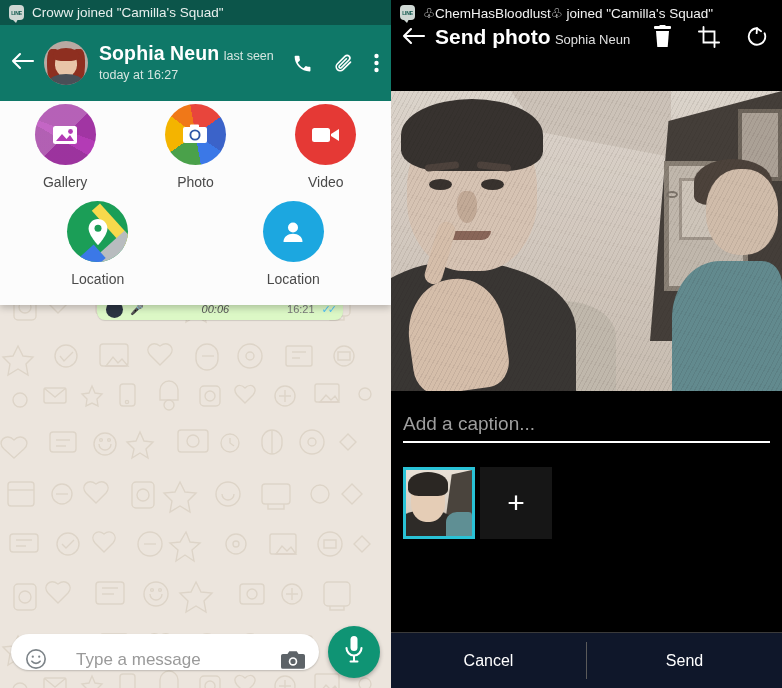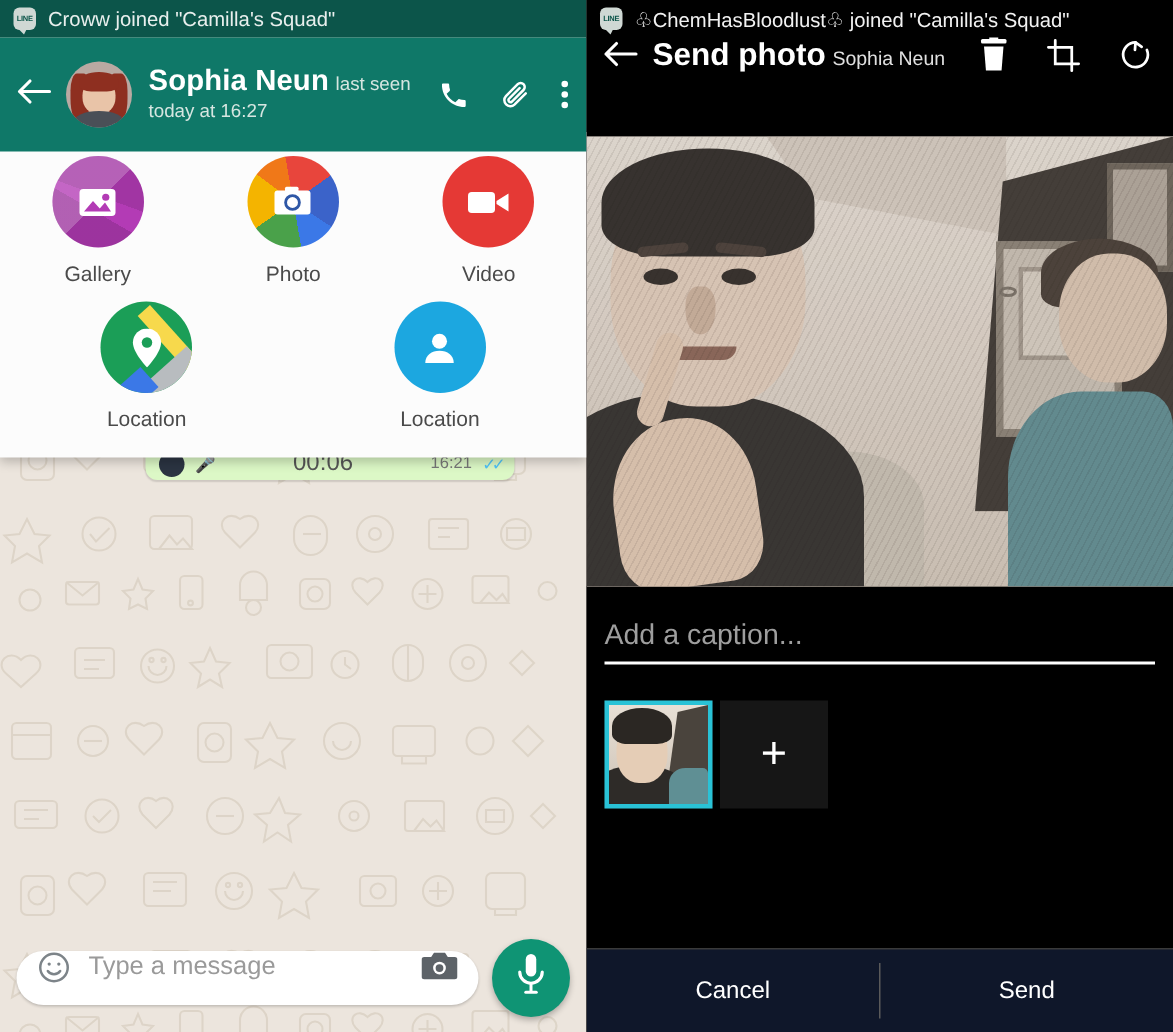--- a/index.html
+++ b/index.html
@@ -144,36 +144,36 @@
   
   .voice-bubble {
     position: absolute; top: 298px; left: 97px; width: 246px;
     background: #dcf8c6; border-radius: 8px; height: 22px;
     display: flex; align-items: center; padding: 0 9px; gap: 7px;
     box-shadow: 0 1px 1px rgba(0,0,0,.13);
     z-index: 10; overflow: hidden;
   }
   .vb-av { width: 17px; height: 17px; border-radius: 50%; background: #2b3442; flex:none; }
   .vb-mic { color: #4a9bd4; font-size: 11px; }
-  .vb-time { flex: 1; text-align: center; font-size: 16px; color: #555; }
+  .vb-time { flex: 1; text-align: center; font-size: 11px; color: #555; font-style: italic; }
   .vb-stamp { font-size: 11px; color: #777; }
   .vb-ticks { color: #4fc3f7; font-size: 11px; letter-spacing: -3px; }
 
   
   .chat-bg { position: absolute; inset: 88px 0 0 0; z-index: 1; }
 
   
   .input-bar {
     position: absolute; left: 0; bottom: 0; width: 100%;
     height: 73px; display: flex; align-items: center;
     padding: 0 11px; gap: 9px; z-index: 20;
   }
   .input-box {
     flex: 1; height: 36px; background: #fff; border-radius: 24px;
-    display: flex; align-items: flex-start; padding: 0 14px; gap: 12px;
+    display: flex; align-items: flex-end; padding: 0 14px; gap: 29px;
     box-shadow: 0 1px 2px rgba(0,0,0,.2);
   }
   .emoji-ico { color: #7d8489; display: flex; }
   .msg-placeholder { flex: 1; font-size: 17px; color: #9a9a9a; }
   .cam-ico { color: #5d6368; display: flex; }
   .mic-fab {
     width: 52px; height: 52px; border-radius: 50%;
     background: #0f9474; display: flex; align-items: center;
     justify-content: center; flex: none;
     box-shadow: 0 2px 4px rgba(0,0,0,.28);

